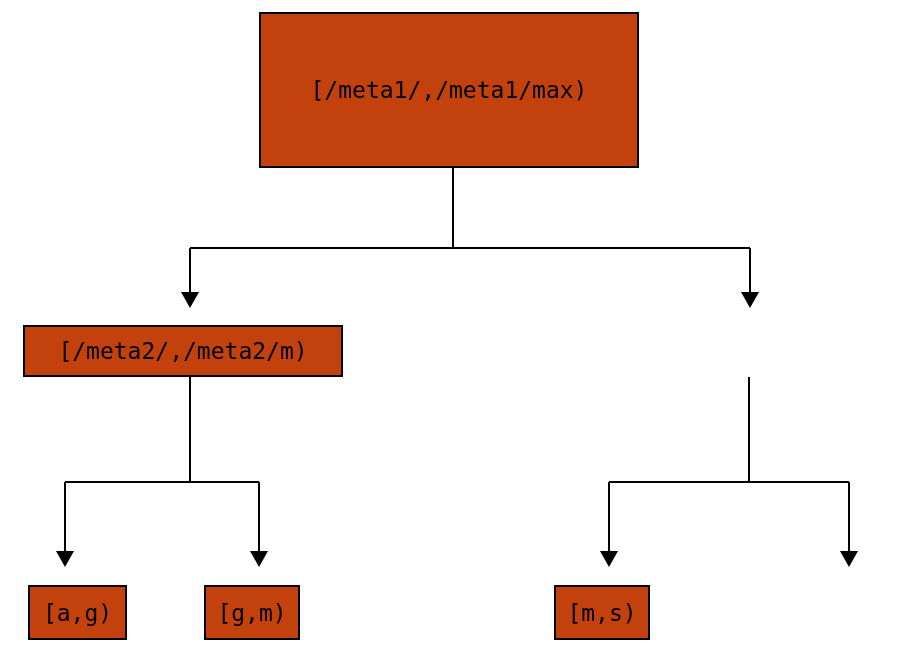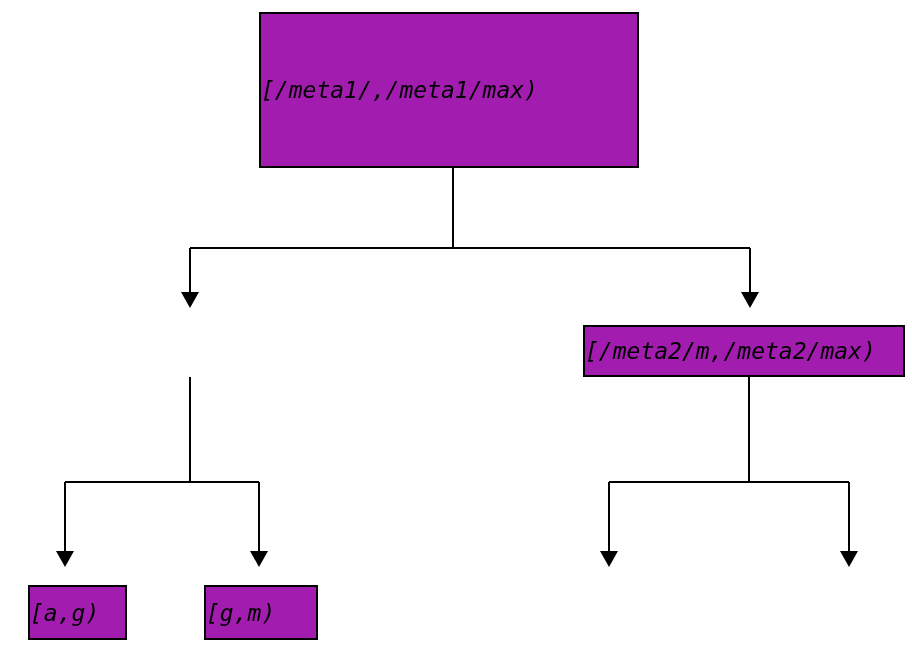--- a/index.html
+++ b/index.html
@@ -19,33 +19,33 @@
   .connectors {
     position: absolute;
     left: 0;
     top: 0;
     width: 912px;
     height: 652px;
   }
   .node {
     position: absolute;
     border: 2px solid #000000;
-    background: #a21caf;
+    background: #c2410c;
     display: flex;
     align-items: center;
+    justify-content: center;
     font-size: 23px;
     white-space: nowrap;
     box-sizing: border-box;
-    font-style: italic;
   }
   .node-root      { left: 259px; top: 12px;  width: 380px; height: 156px; }
   .node-mid-left  { left: 23px;  top: 325px; width: 320px; height: 52px;  }
   .node-mid-right { left: 583px; top: 325px; width: 322px; height: 52px;  }
   .node-leaf-ag   { left: 8px;   top: 585px; width: 99px;  height: 55px; margin-left: 20px;  }
-  .node-leaf-gm   { left: 204px; top: 585px; width: 114px;  height: 55px;  }
+  .node-leaf-gm   { left: 204px; top: 585px; width: 96px;  height: 55px;  }
   .node-leaf-ms   { left: 554px; top: 585px; width: 96px;  height: 55px;  }
   .node-leaf-smax { left: 778px; top: 585px; width: 122px; height: 55px;  }
 </style>
 </head>
 <body>
 
 <div class="canvas">
 
   <svg class="connectors" viewBox="0 0 912 652" xmlns="http://www.w3.org/2000/svg">
     <g stroke="#000000" stroke-width="2" fill="none">
@@ -72,28 +72,31 @@
       <polygon points="250,551 268,551 259,567"></polygon>
       <polygon points="600,551 618,551 609,567"></polygon>
       <polygon points="840,551 858,551 849,567"></polygon>
     </g>
   </svg>
 
   <div class="node node-root">
     <span>[/meta1/,/meta1/max)</span>
   </div>
 
+  <div class="node node-mid-left">
+    <span>[/meta2/,/meta2/m)</span>
+  </div>
 
-  <div class="node node-mid-right">
-    <span>[/meta2/m,/meta2/max)</span>
-  </div>
 
   <div class="node node-leaf-ag">
     <span>[a,g)</span>
   </div>
 
   <div class="node node-leaf-gm">
     <span>[g,m)</span>
   </div>
 
+  <div class="node node-leaf-ms">
+    <span>[m,s)</span>
+  </div>
 
 
 </div>
 
 </body></html>

